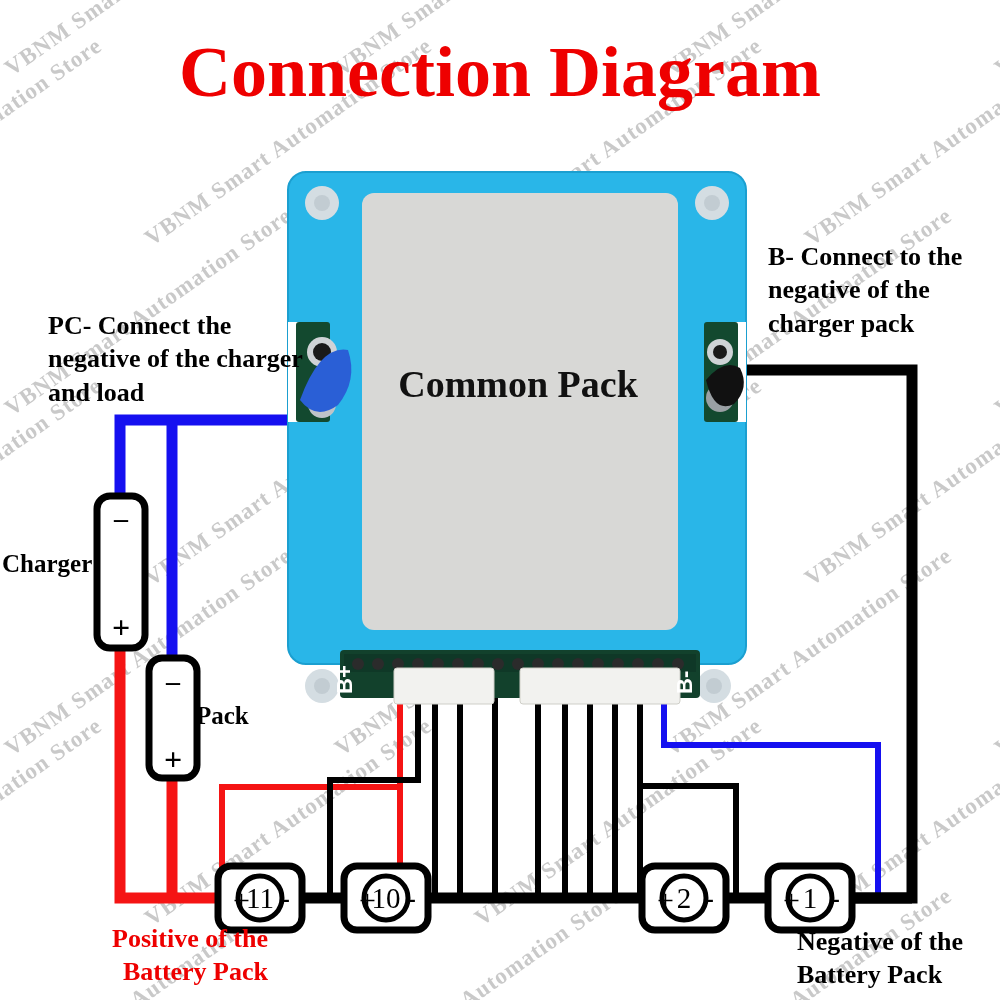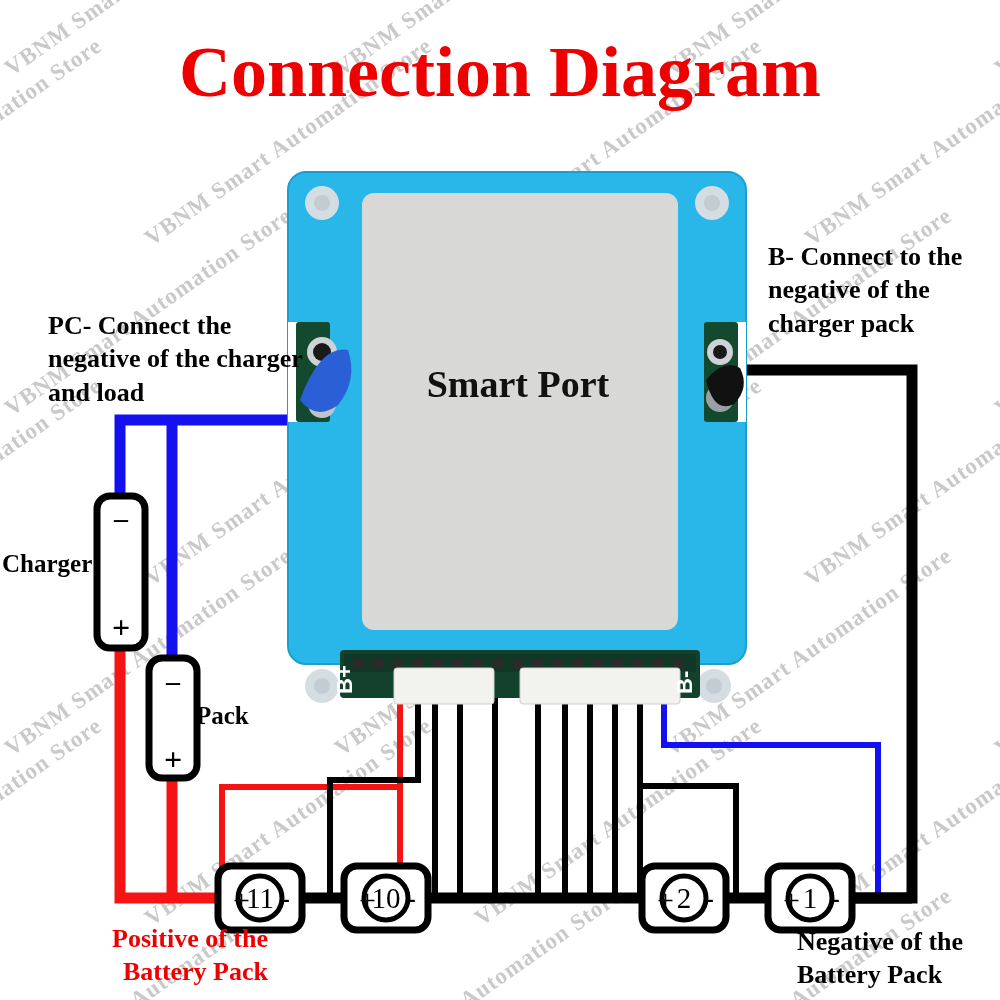--- a/index.html
+++ b/index.html
@@ -222,14 +222,14 @@
 
   <div class="title">Connection Diagram</div>
 
   <div class="lbl" id="pc-label">PC- Connect the negative of the charger and load</div>
   <div class="lbl" id="b-label">B- Connect to the negative of the charger pack</div>
   <div class="lbl sm" id="charger-label">Charger</div>
   <div class="lbl sm" id="load-label">Pack</div>
   <div class="lbl red" id="pos-label">Positive of the Battery Pack</div>
   <div class="lbl" id="neg-label">Negative of the Battery Pack</div>
 
-  <div id="common-port">Smart Port</div>
+  <div id="common-port">Common Pack</div>
 </div>
 
 </body></html>

